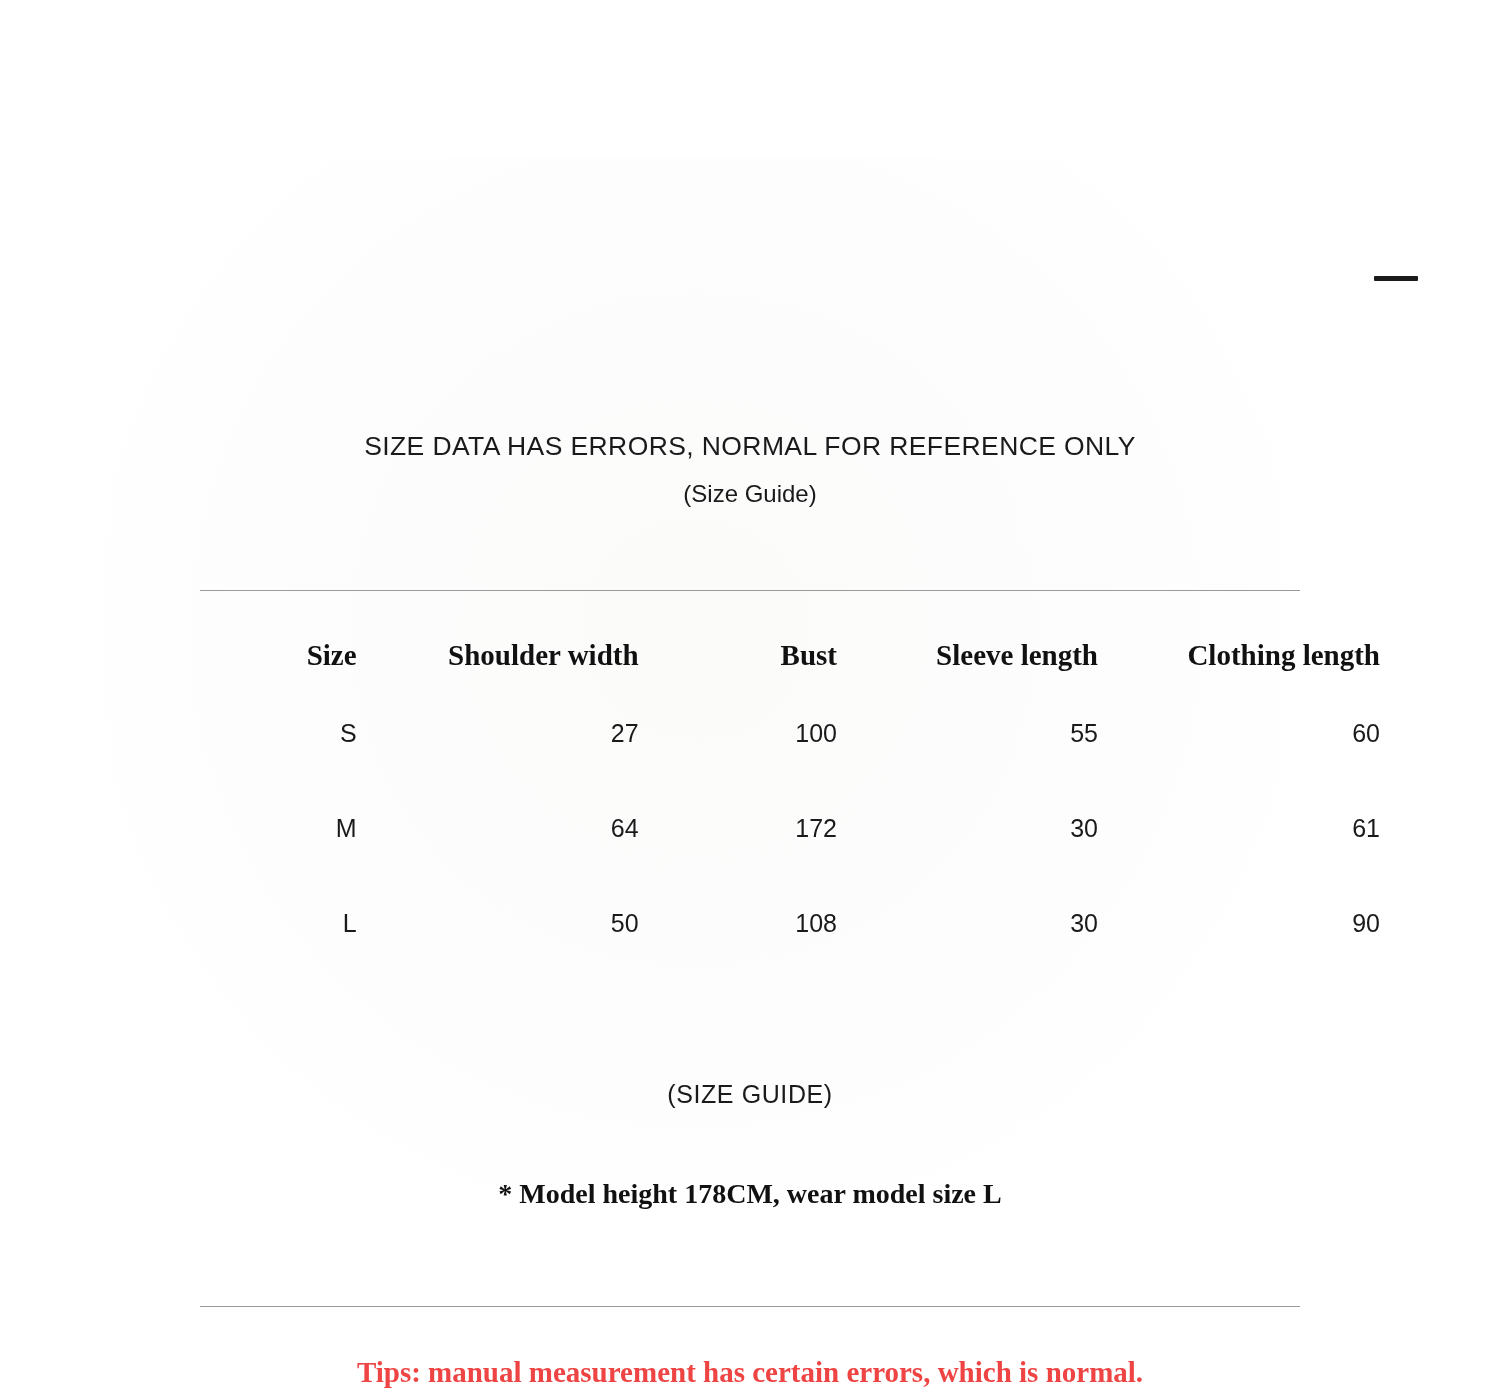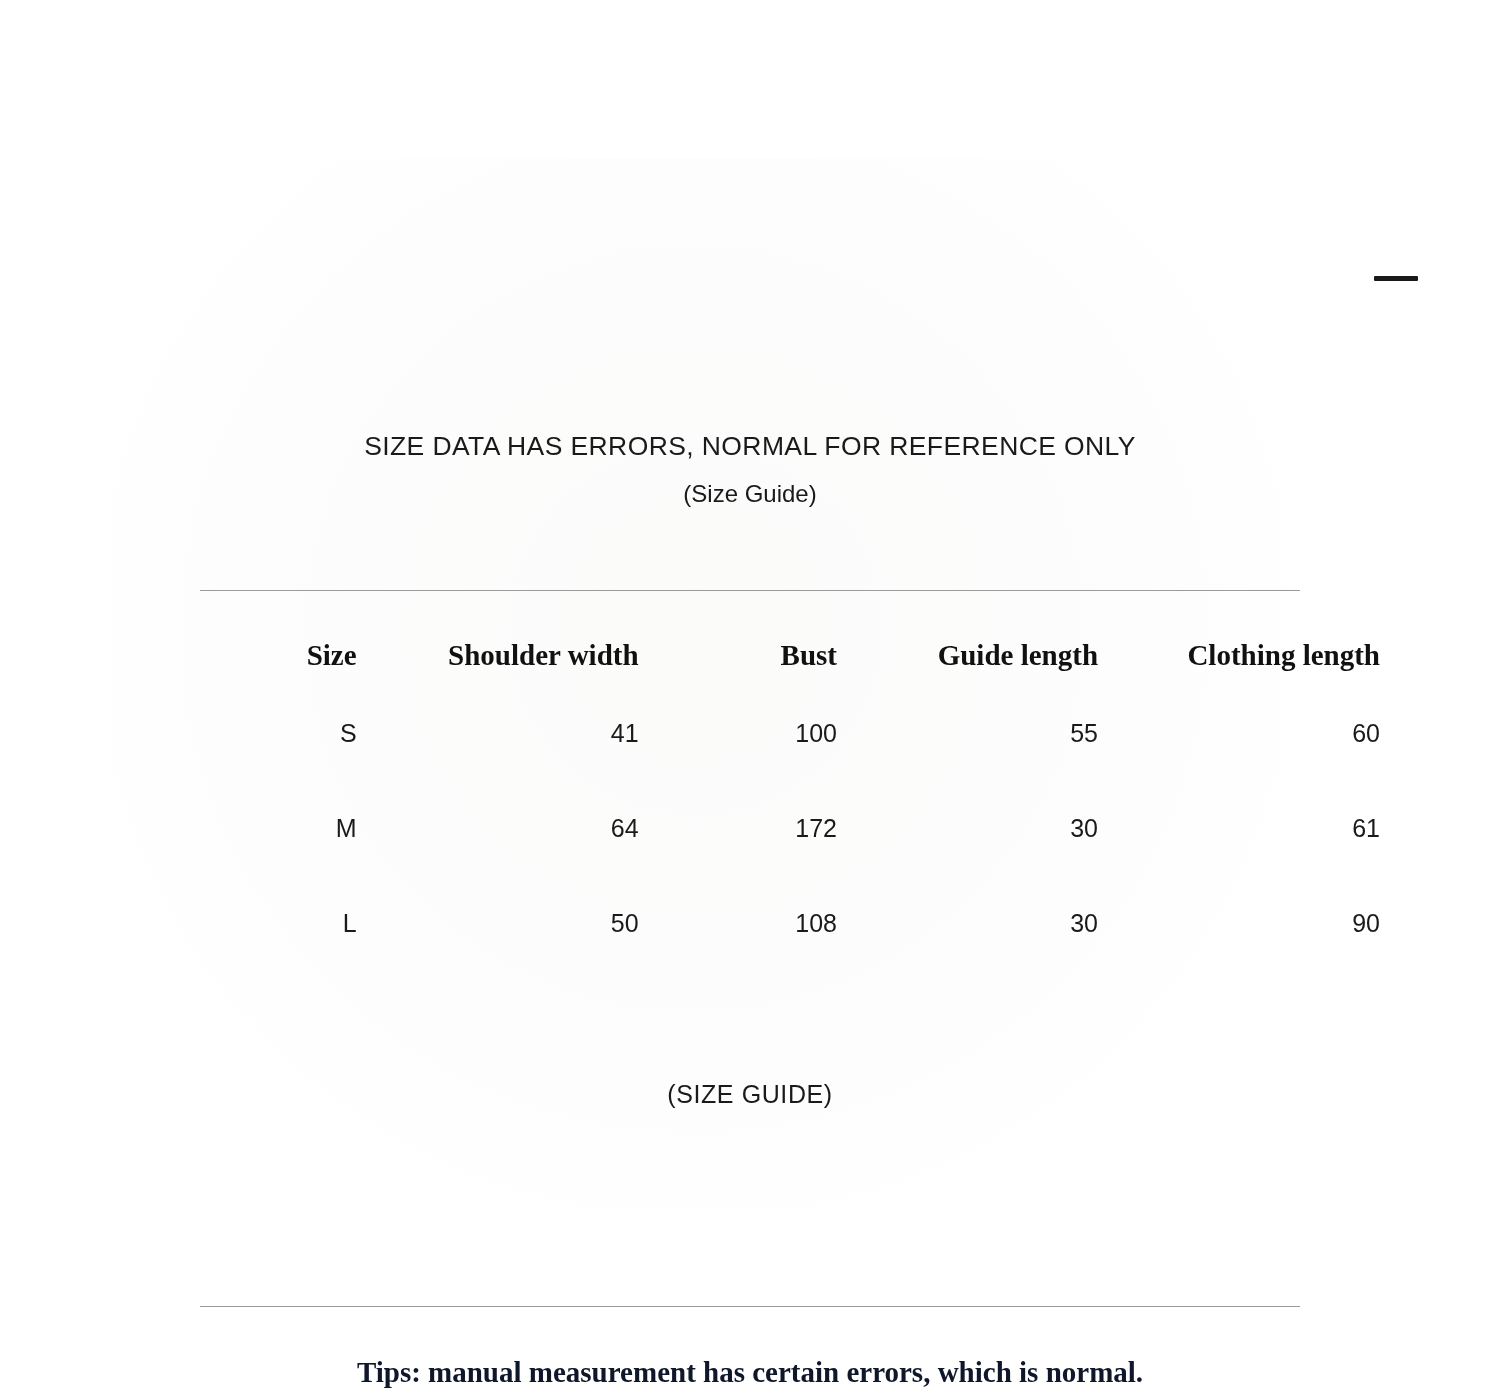--- a/index.html
+++ b/index.html
@@ -138,21 +138,21 @@
   }
 
   .tips {
     position: absolute;
     left: 0;
     right: 0;
     top: 1338px;
     text-align: center;
     font-size: 29px;
     font-weight: bold;
-    color: #0f172a;
+    color: #ef4444;
     font-family: "Liberation Serif", serif;
   }
 </style>
 </head>
 <body>
 
 <div class="page">
 
   <div class="soft-wash"></div>
 
@@ -170,28 +170,28 @@
       <col class="col-shoulder">
       <col class="col-bust">
       <col class="col-sleeve">
       <col class="col-length">
     </colgroup>
     <thead>
       <tr>
         <th>Size</th>
         <th>Shoulder width</th>
         <th>Bust</th>
-        <th>Guide length</th>
+        <th>Sleeve length</th>
         <th>Clothing length</th>
       </tr>
     </thead>
     <tbody>
       <tr>
         <td>S</td>
-        <td>41</td>
+        <td>27</td>
         <td>100</td>
         <td>55</td>
         <td>60</td>
       </tr>
       <tr>
         <td>M</td>
         <td>64</td>
         <td>172</td>
         <td>30</td>
         <td>61</td>
@@ -201,18 +201,19 @@
         <td>50</td>
         <td>108</td>
         <td>30</td>
         <td>90</td>
       </tr>
     </tbody>
   </table>
 
   <div class="size-guide-caption">(SIZE GUIDE)</div>
 
+  <div class="model-note">* Model height 178CM, wear model size L</div>
 
   <div class="rule rule-bottom"></div>
 
   <div class="tips">Tips: manual measurement has certain errors, which is normal.</div>
 
 </div>
 
 </body></html>

